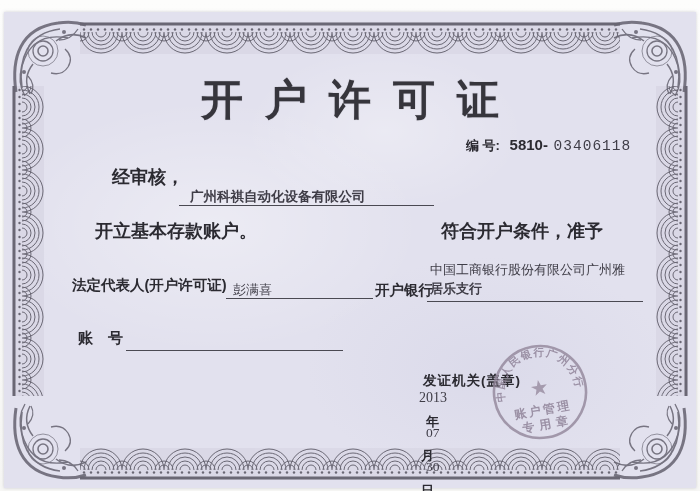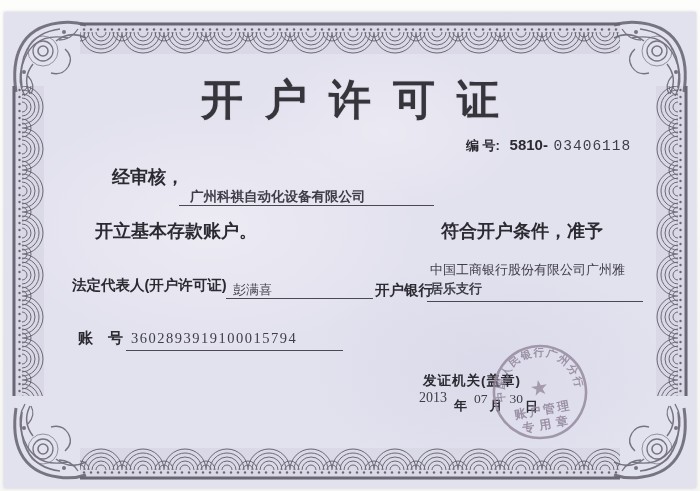--- a/index.html
+++ b/index.html
@@ -23,21 +23,21 @@
   .lbl{font-weight:bold;color:#2b2a31;}
   .val{font-family:"Liberation Serif","DejaVu Serif",serif;color:#3f3d47;}
   .title{
     position:absolute;left:0;top:72px;width:700px;text-align:center;
     font-family:"Liberation Serif","DejaVu Serif",serif;font-weight:bold;
     font-size:42px;letter-spacing:22px;padding-left:22px;box-sizing:border-box;
     color:#36353c;text-shadow:0 0 1px rgba(54,53,60,.4);
   }
   .u{position:absolute;height:0;border-bottom:1.5px solid #4a4952;}
   .big{font-size:18px;}
-  .date-row{position:absolute;left:419px;top:390px;display:flex;align-items:flex-start;color:#2e2d35;}
+  .date-row{position:absolute;left:419px;top:390px;display:flex;align-items:flex-start;color:#2e2d35;flex-direction:column;}
   .date-row span{display:inline-block;}
   .seal{position:absolute;left:485px;top:337px;width:110px;height:110px;opacity:.82;}
 </style>
 </head>
 <body>
 
 <div class="scan">
   <div class="paper"></div>
 
   <svg class="frame" viewBox="0 0 700 491" xmlns="http://www.w3.org/2000/svg">
@@ -181,21 +181,20 @@
   <div class="txt lbl" style="left:72px;top:276px;font-size:14.5px;">法定代表人(开户许可证)</div>
   <div class="txt val" style="left:233px;top:281px;font-size:13px;">彭满喜</div>
   <div class="u" style="left:226px;top:298px;width:147px;"></div>
 
   <div class="txt lbl" style="left:375px;top:281px;font-size:14.5px;">开户银行</div>
   <div class="txt val" style="left:430px;top:261px;font-size:13px;font-weight:normal;">中国工商银行股份有限公司广州雅</div>
   <div class="txt val" style="left:430px;top:280px;font-size:13px;font-weight:bold;">居乐支行</div>
   <div class="u" style="left:427px;top:301px;width:216px;"></div>
 
   <div class="txt lbl" style="left:78px;top:329px;font-size:15px;">账　号</div>
-  <div class="txt val" style="left:131px;top:330px;font-size:14.5px;letter-spacing:1.5px;">3602893919100015794</div>
   <div class="u" style="left:126px;top:350px;width:217px;"></div>
 
   <div class="txt lbl" style="left:423px;top:372px;font-size:13.5px;letter-spacing:1px;">发证机关(盖章)</div>
 
   <div class="date-row">
     <span class="val" style="font-size:14px;">2013</span>
     <span class="lbl" style="font-size:13px;margin-left:7px;transform:translateY(7px);">年</span>
     <span class="val" style="font-size:13.5px;margin-left:7px;transform:translateY(1px);">07</span>
     <span class="lbl" style="font-size:13px;margin-left:2px;transform:translateY(7px);">月</span>
     <span class="val" style="font-size:13.5px;margin-left:7px;transform:translateY(1px);">30</span>

